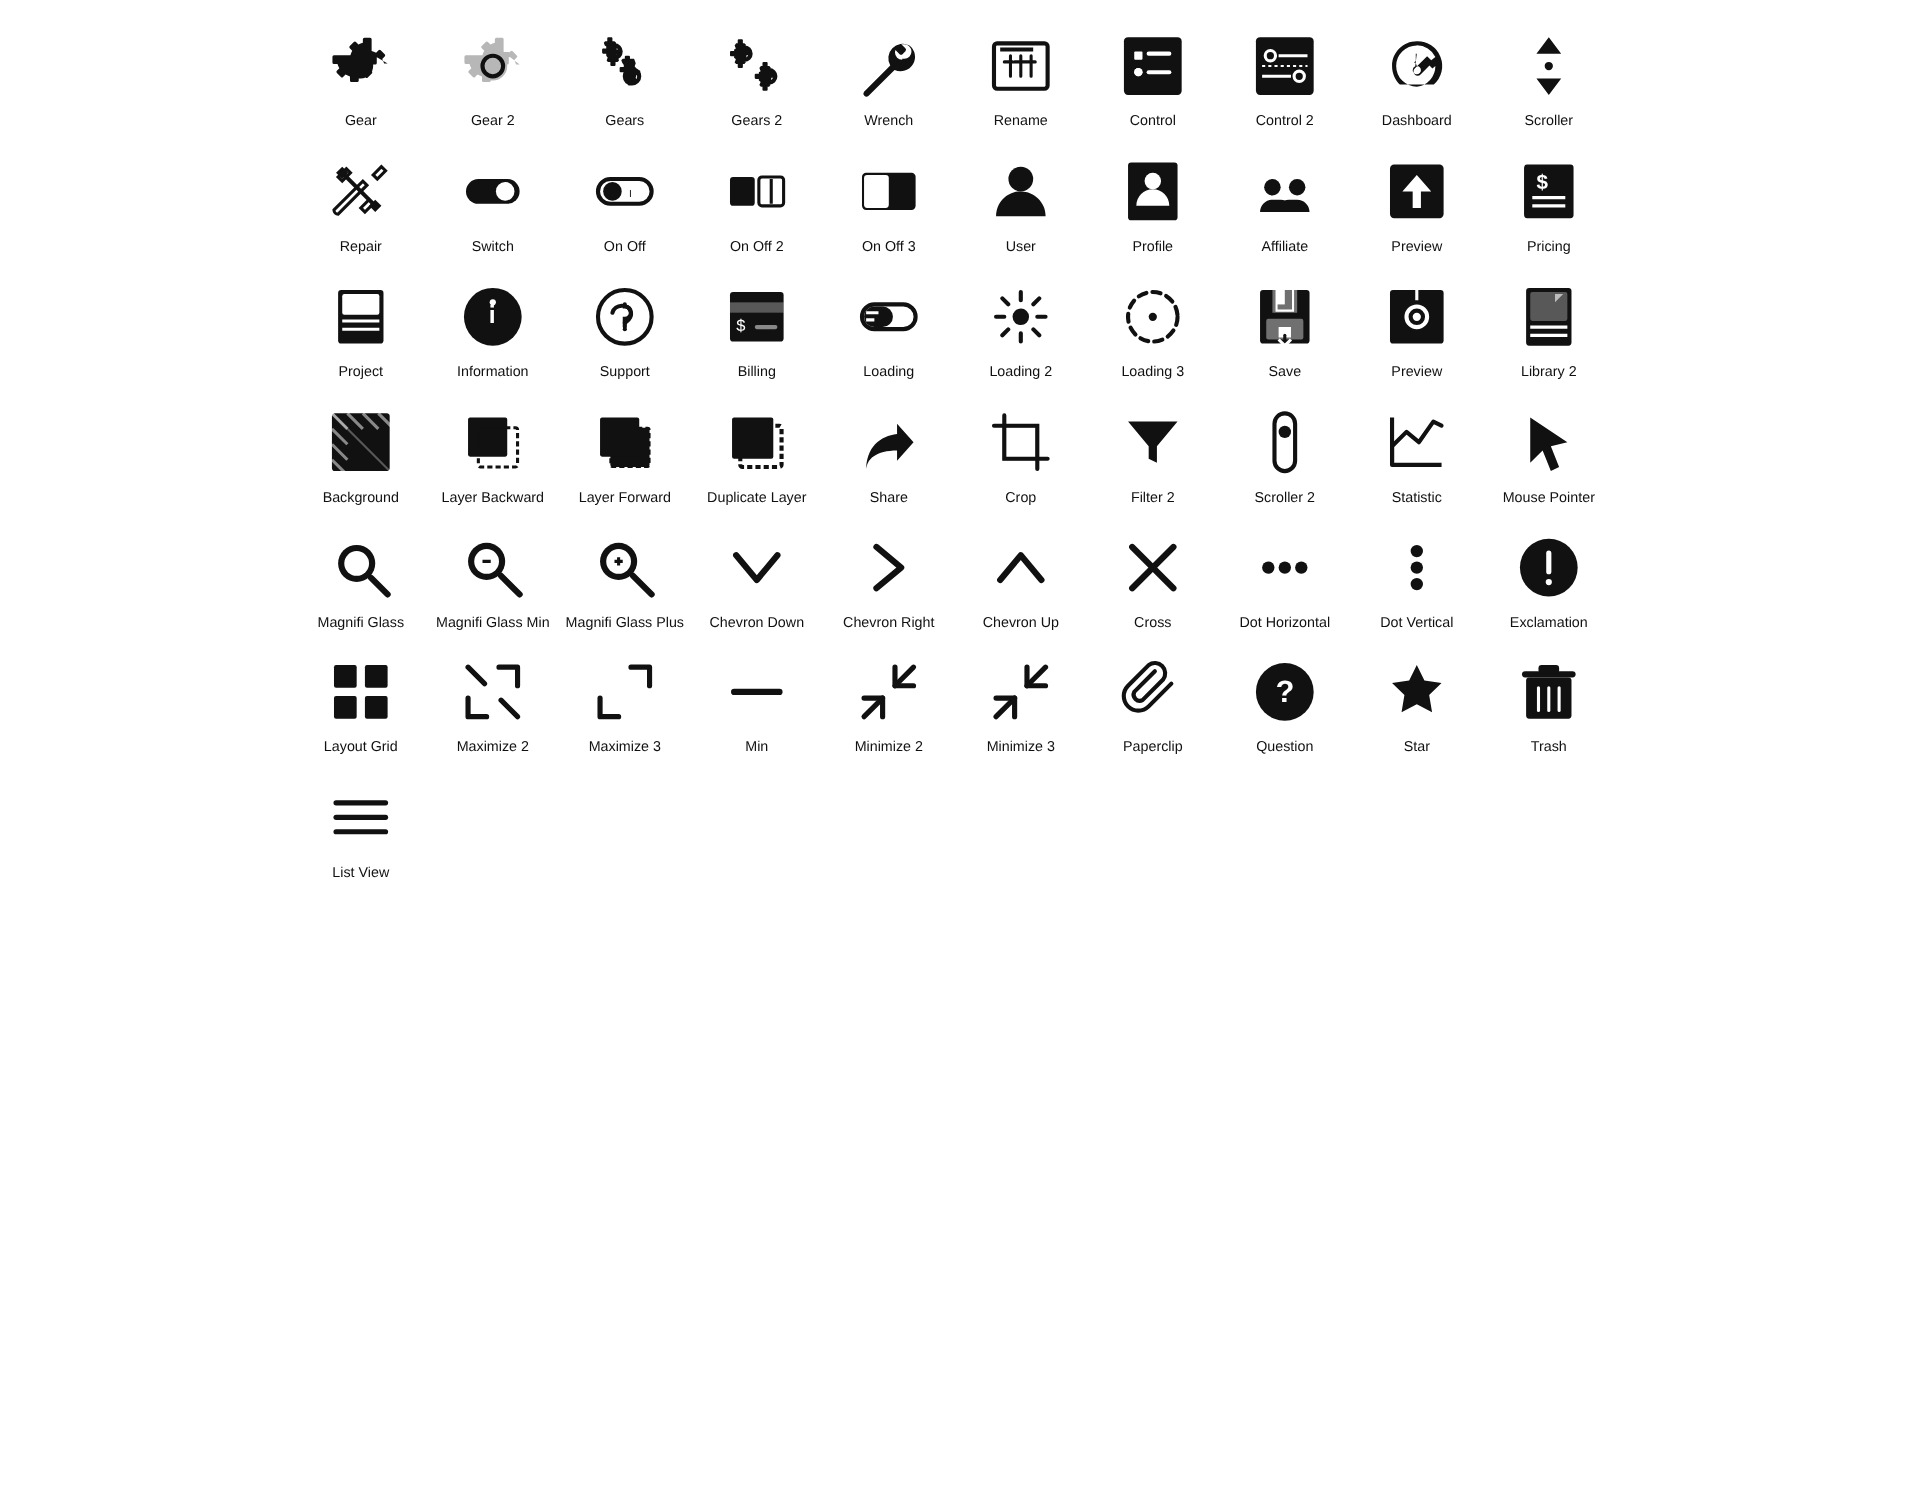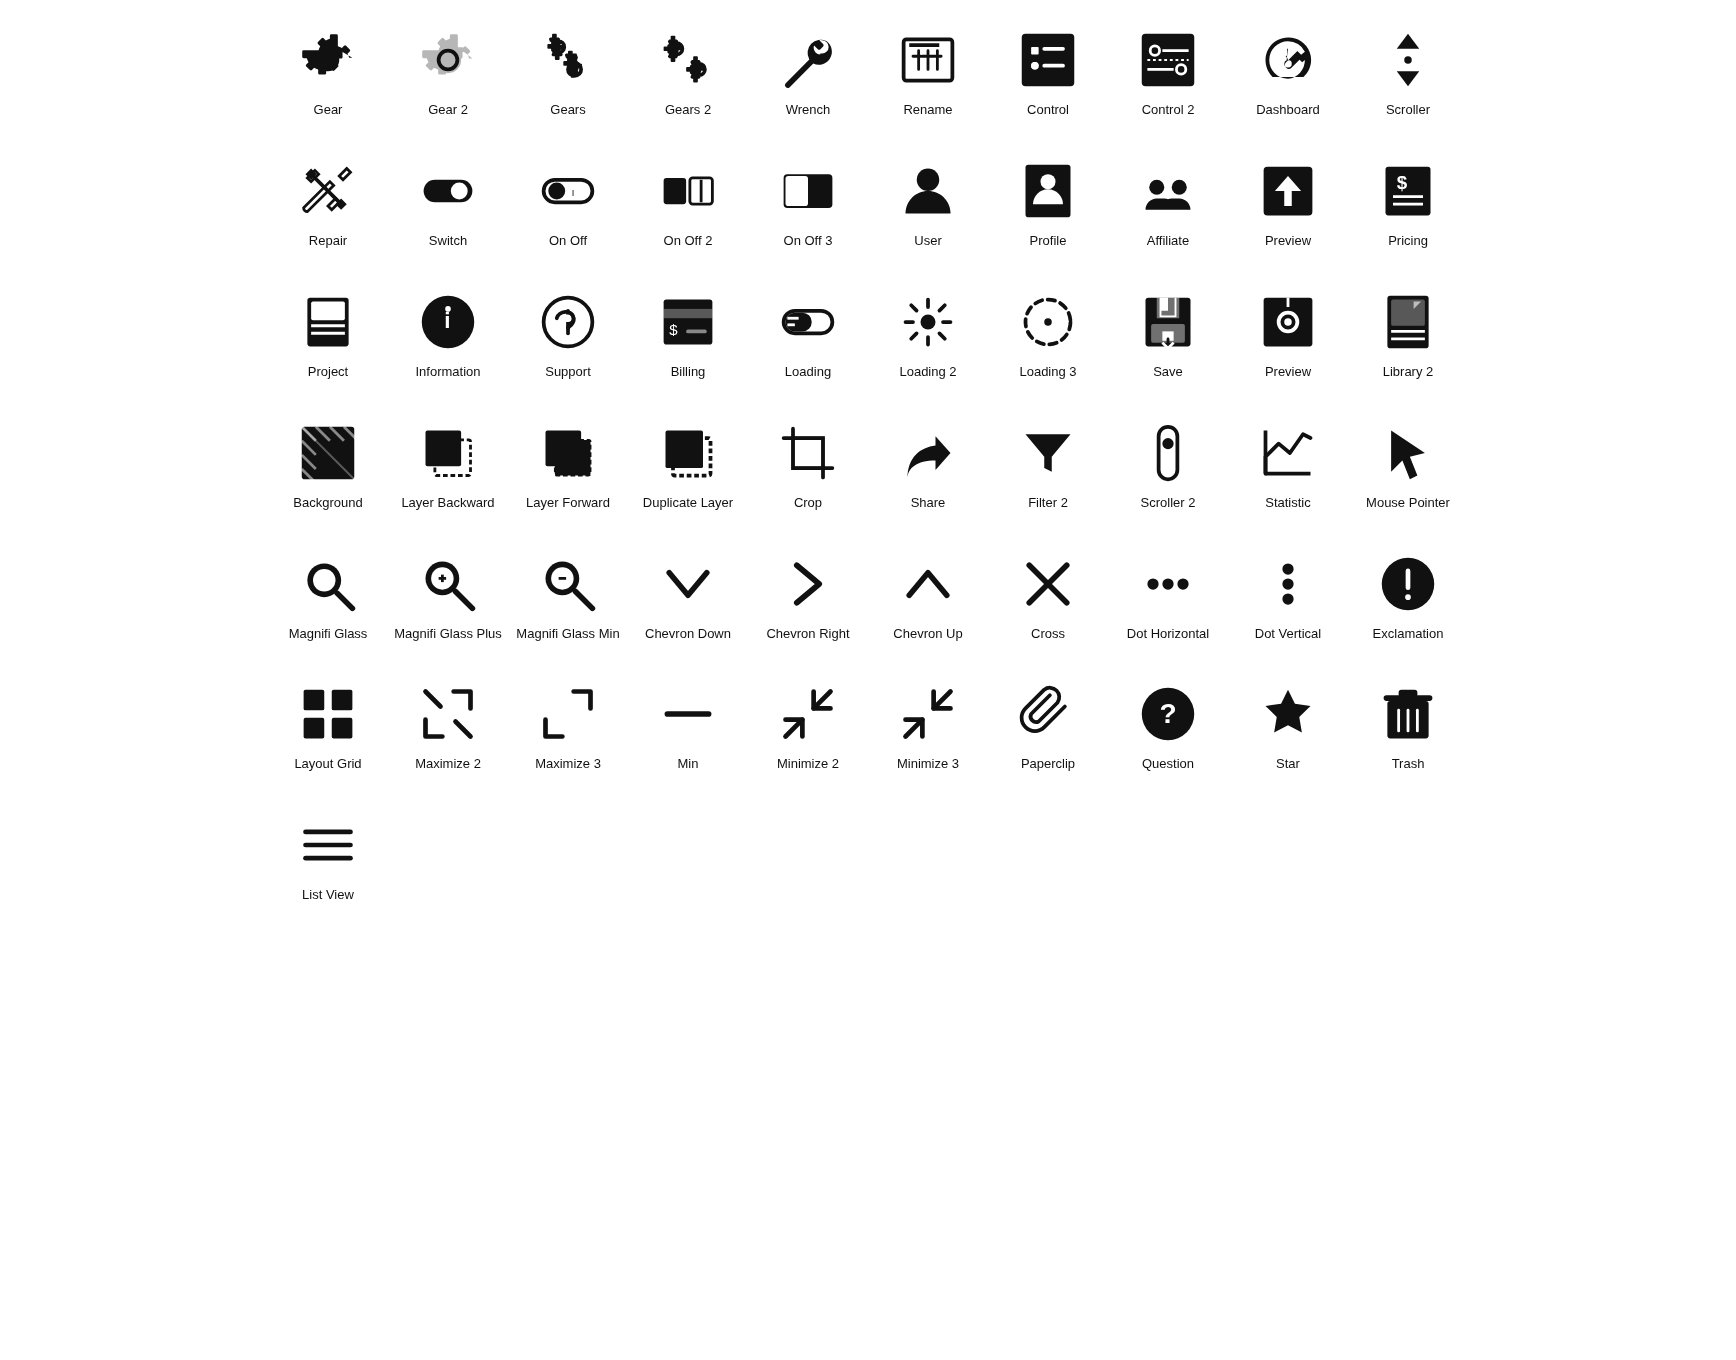--- a/index.html
+++ b/index.html
@@ -4,21 +4,21 @@
   <style>
     * { box-sizing: border-box; margin: 0; padding: 0; }
     body {
       background: #fff;
       font-family: Arial, sans-serif;
       padding: 20px;
     }
     .grid {
       display: grid;
       grid-template-columns: repeat(10, 1fr);
-      gap: 17px 0;
+      gap: 0 0;
       max-width: 1200px;
       margin: 0 auto;
     }
     .icon-item {
       display: flex;
       flex-direction: column;
       align-items: center;
       justify-content: flex-start;
       padding: 10px 5px 15px;
       gap: 12px;
@@ -381,33 +381,33 @@
         <svg viewBox="0 0 64 64">
           <rect x="16" y="16" width="40" height="40" rx="2" fill="none" stroke="#111" stroke-width="4" stroke-dasharray="5,3"></rect>
           <rect x="8" y="8" width="40" height="40" rx="2" fill="#111"></rect>
         </svg>
       </div>
       <div class="icon-label">Duplicate Layer</div>
     </div>
     <div class="icon-item">
       <div class="icon-svg">
         <svg viewBox="0 0 64 64">
+          <path d="M40 14l16 18-16 18V40c-20 0-30 8-30 20 0-24 14-34 30-36V14z" fill="#111"></path>
+        </svg>
+      </div>
+      <div class="icon-label">Share</div>
+    </div>
+    <div class="icon-item">
+      <div class="icon-svg">
+        <svg viewBox="0 0 64 64">
           <path d="M16 6v42h42M6 16h42v42" stroke="#111" stroke-width="4" fill="none" stroke-linecap="round"></path>
           <rect x="16" y="16" width="32" height="32" fill="none" stroke="#111" stroke-width="3"></rect>
         </svg>
       </div>
       <div class="icon-label">Crop</div>
-    </div>
-    <div class="icon-item">
-      <div class="icon-svg">
-        <svg viewBox="0 0 64 64">
-          <path d="M40 14l16 18-16 18V40c-20 0-30 8-30 20 0-24 14-34 30-36V14z" fill="#111"></path>
-        </svg>
-      </div>
-      <div class="icon-label">Share</div>
     </div>
     <div class="icon-item">
       <div class="icon-svg">
         <svg viewBox="0 0 64 64">
           <path d="M8 12h48l-20 24v16l-8-4V36L8 12z" fill="#111"></path>
         </svg>
       </div>
       <div class="icon-label">Filter 2</div>
     </div>
     <div class="icon-item">
@@ -439,48 +439,48 @@
     </div>
     <div class="icon-item">
       <div class="icon-svg">
         <svg viewBox="0 0 64 64">
           <circle cx="28" cy="28" r="18" fill="#111"></circle>
           <circle cx="28" cy="28" r="12" fill="white"></circle>
           <line x1="42" y1="42" x2="58" y2="58" stroke="#111" stroke-width="6" stroke-linecap="round"></line>
         </svg>
       </div>
       <div class="icon-label">Magnifi Glass</div>
+    </div>
+    <div class="icon-item">
+      <div class="icon-svg">
+        <svg viewBox="0 0 64 64">
+          <circle cx="26" cy="26" r="18" fill="#111"></circle>
+          <circle cx="26" cy="26" r="12" fill="white"></circle>
+          <line x1="22" y1="26" x2="30" y2="26" stroke="#111" stroke-width="3"></line>
+          <line x1="40" y1="40" x2="58" y2="58" stroke="#111" stroke-width="6" stroke-linecap="round"></line>
+        </svg>
+      </div>
+      <div class="icon-label">Magnifi Glass Min</div>
     </div>
     <div class="icon-item">
       <div class="icon-svg">
         <svg viewBox="0 0 64 64">
           <circle cx="26" cy="26" r="18" fill="#111"></circle>
           <circle cx="26" cy="26" r="12" fill="white"></circle>
           <line x1="22" y1="26" x2="30" y2="26" stroke="#111" stroke-width="3"></line>
           <line x1="26" y1="22" x2="26" y2="30" stroke="#111" stroke-width="3"></line>
           <line x1="40" y1="40" x2="58" y2="58" stroke="#111" stroke-width="6" stroke-linecap="round"></line>
           <circle cx="26" cy="26" r="18" fill="none"></circle>
         </svg>
       </div>
       <div class="icon-label">Magnifi Glass Plus</div>
     </div>
     <div class="icon-item">
       <div class="icon-svg">
         <svg viewBox="0 0 64 64">
-          <circle cx="26" cy="26" r="18" fill="#111"></circle>
-          <circle cx="26" cy="26" r="12" fill="white"></circle>
-          <line x1="22" y1="26" x2="30" y2="26" stroke="#111" stroke-width="3"></line>
-          <line x1="40" y1="40" x2="58" y2="58" stroke="#111" stroke-width="6" stroke-linecap="round"></line>
-        </svg>
-      </div>
-      <div class="icon-label">Magnifi Glass Min</div>
-    </div>
-    <div class="icon-item">
-      <div class="icon-svg">
-        <svg viewBox="0 0 64 64">
           <path d="M12 20l20 24 20-24" fill="none" stroke="#111" stroke-width="6" stroke-linecap="round" stroke-linejoin="round"></path>
         </svg>
       </div>
       <div class="icon-label">Chevron Down</div>
     </div>
     <div class="icon-item">
       <div class="icon-svg">
         <svg viewBox="0 0 64 64">
           <path d="M20 12l24 20-24 20" fill="none" stroke="#111" stroke-width="6" stroke-linecap="round" stroke-linejoin="round"></path>
         </svg>

